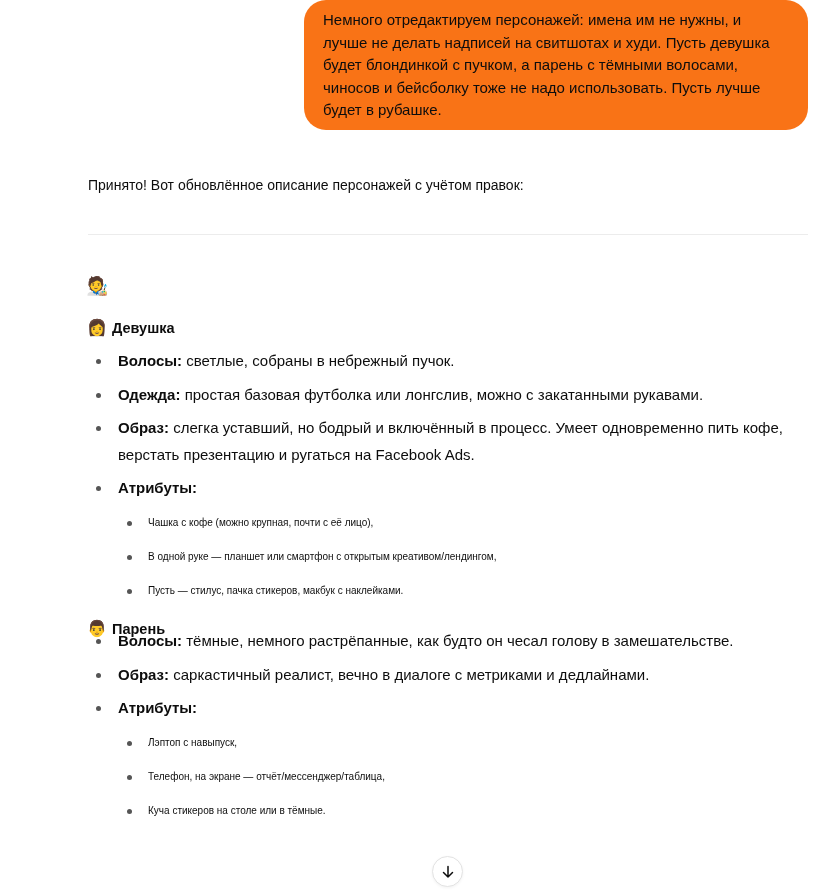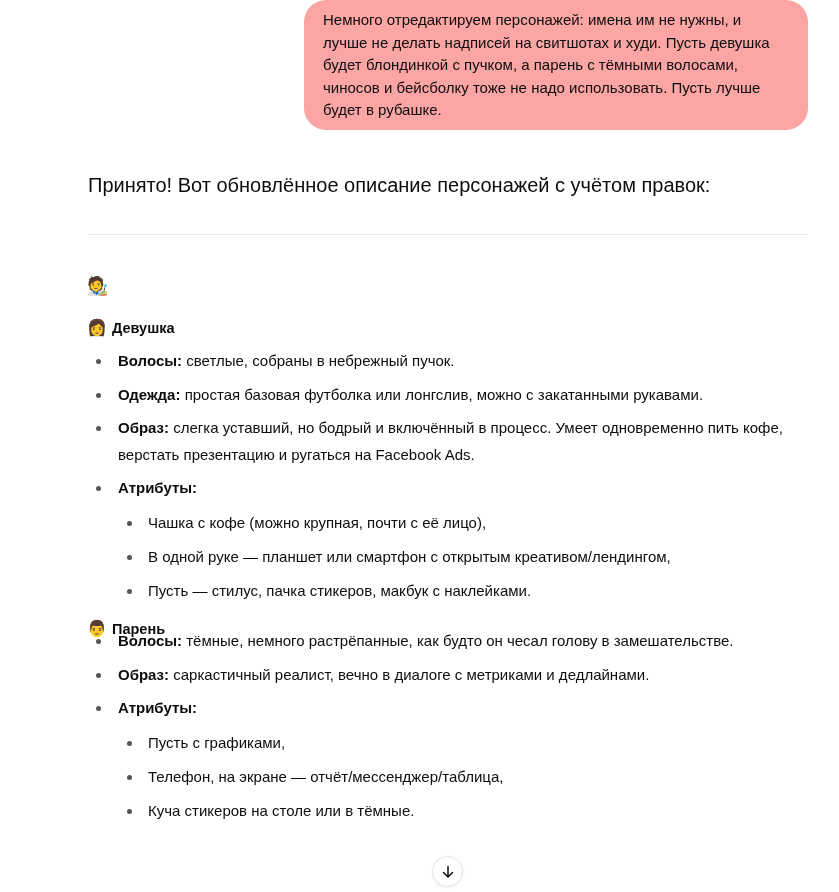--- a/index.html
+++ b/index.html
@@ -6,31 +6,31 @@
   html, body {
     width: 839px; height: 892px; overflow: hidden;
     background: #ffffff;
     font-family: "Liberation Sans", "DejaVu Sans", sans-serif;
     color: #0d0d0d;
   }
   .page { position: relative; width: 839px; height: 892px; }
 
   .user-row { position: absolute; top: 0; left: 304px; width: 504px; }
   .user-bubble {
-    background: #fca5a5;
+    background: #f97316;
     border-radius: 22px;
     padding: 9px 20px 12px 19px;
     font-size: 15px;
     line-height: 22.5px;
     color: #0d0d0d;
     height: 130px;
   }
 
   .assistant { position: absolute; left: 88px; top: 172px; width: 720px; }
-  .intro { font-size: 20px; line-height: 26px; }
+  .intro { font-size: 14px; line-height: 26px; }
   .divider {
     position: absolute; left: 88px; top: 234px; width: 720px;
     height: 1px; background: #ececec; border: 0;
   }
 
   .section { position: absolute; left: 88px; top: 276px; width: 720px; }
   .h3 {
     font-size: 18.5px; font-weight: bold; line-height: 26px;
     display: flex; align-items: center; gap: 8px;
   }
@@ -49,21 +49,21 @@
     font-size: 15px; line-height: 26.5px;
     margin-bottom: 7px;
   }
   ul.lvl1 > li::before {
     content: ""; position: absolute; left: 8px; top: 11px;
     width: 5px; height: 5px; border-radius: 50%; background: #555;
   }
   ul.lvl2 { list-style: none; margin-top: 8px; }
   ul.lvl2 > li {
     position: relative; padding-left: 30px;
-    font-size: 15px; line-height: 26px; margin-bottom: 8px;
+    font-size: 10px; line-height: 26px; margin-bottom: 8px;
   }
   ul.lvl2 > li::before {
     content: ""; position: absolute; left: 9px; top: 11px;
     width: 5px; height: 5px; border-radius: 50%; background: #555;
   }
   b { font-weight: bold; }
 
   .scroll-btn {
     position: absolute; left: 432px; top: 856px;
     width: 31px; height: 31px; border-radius: 50%;
@@ -114,21 +114,21 @@
     <h4 class="h4" style="top:342px;">
       <span class="emoji">👨</span>
       <span>Парень</span>
     </h4>
 
     <ul class="lvl1" style="top:352px;">
       <li><b>Волосы:</b><span> тёмные, немного растрёпанные, как будто он чесал голову в замешательстве.</span></li>
       <li><b>Образ:</b><span> саркастичный реалист, вечно в диалоге с метриками и дедлайнами.</span></li>
       <li><b>Атрибуты:</b>
         <ul class="lvl2">
-          <li>Пусть с графиками,</li>
+          <li>Лэптоп с навыпуск,</li>
           <li>Телефон, на экране — отчёт/мессенджер/таблица,</li>
           <li>Куча стикеров на столе или в тёмные.</li>
         </ul>
       </li>
     </ul>
   </div>
 
   <div class="scroll-btn">
     <svg width="14" height="14" viewBox="0 0 14 14">
       <path d="M7 1.5 V12 M2.5 7.5 L7 12 L11.5 7.5" stroke="#0d0d0d" stroke-width="1.5" fill="none" stroke-linecap="round" stroke-linejoin="round"></path>

